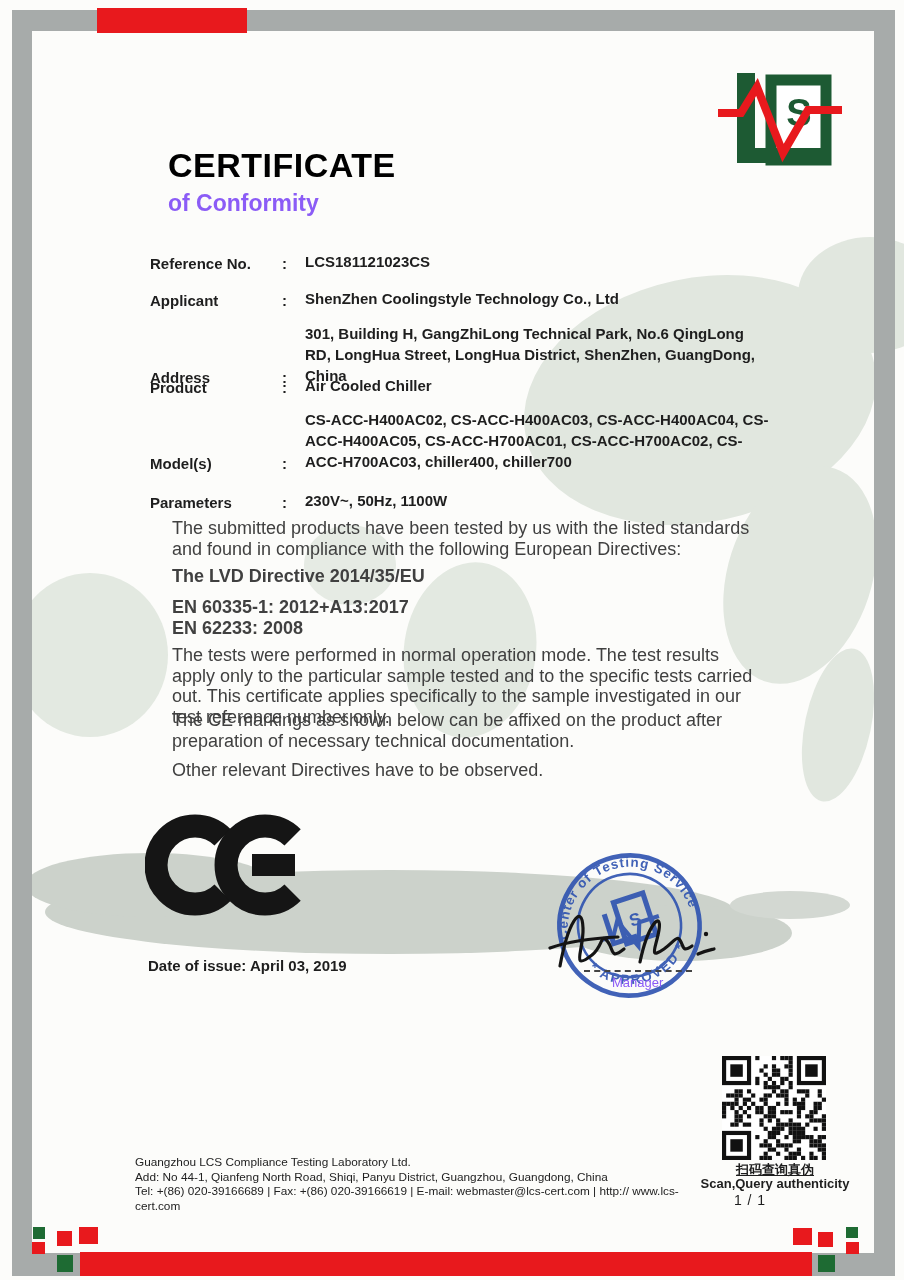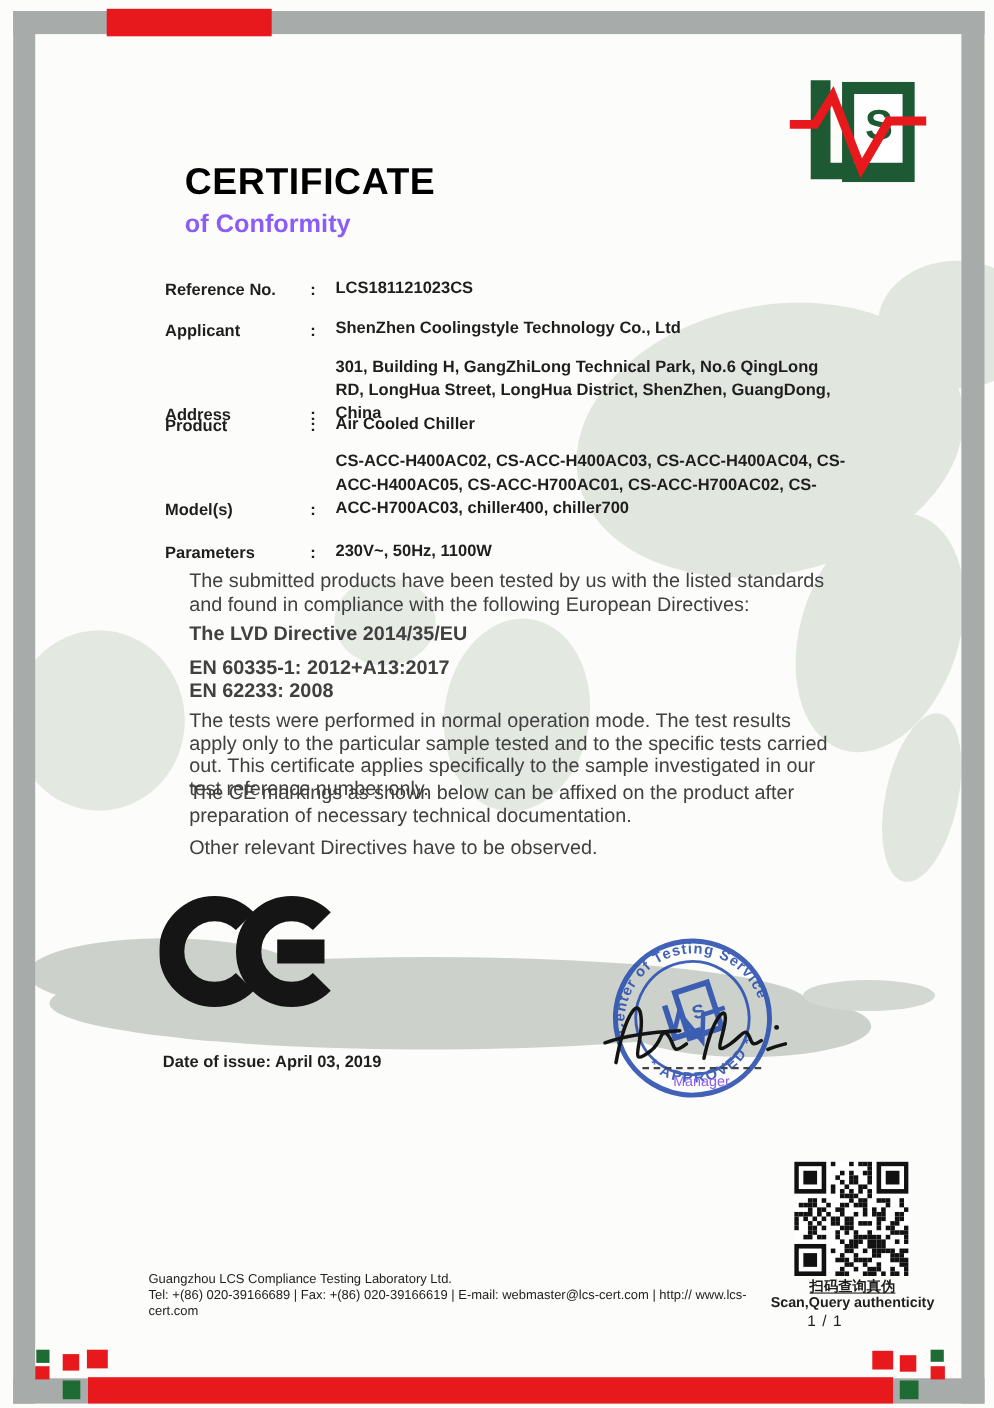--- a/index.html
+++ b/index.html
@@ -374,16 +374,17 @@
       <rect x="0" y="18" width="7" height="7" fill="#111"></rect>
       <rect x="1" y="19" width="5" height="5" fill="#fff"></rect>
       <rect x="2" y="20" width="3" height="3" fill="#111"></rect>
     </svg>
   <div class="abs qrcapcn" style="left:685px;top:1161px;width:180px;z-index:2;text-decoration:underline;">扫码查询真伪</div>
   <div class="abs qrcapen" style="left:685px;top:1176px;width:180px;z-index:2;">Scan,Query authenticity</div>
   <div class="abs pageno" style="left:690px;top:1192px;width:120px;z-index:2;">1 / 1</div>
 
   <div class="abs" style="left:135px;top:1155px;width:560px;z-index:2;">
     <div class="fline">Guangzhou LCS Compliance Testing Laboratory Ltd.</div>
+    <div class="fline">Add: No 44-1, Qianfeng North Road, Shiqi, Panyu District, Guangzhou, Guangdong, China</div>
     <div class="fline">Tel: +(86) 020-39166689  |  Fax: +(86) 020-39166619  |  E-mail: webmaster@lcs-cert.com  |  http:// www.lcs-cert.com</div>
   </div>
 
 </div>
 
 </body></html>

